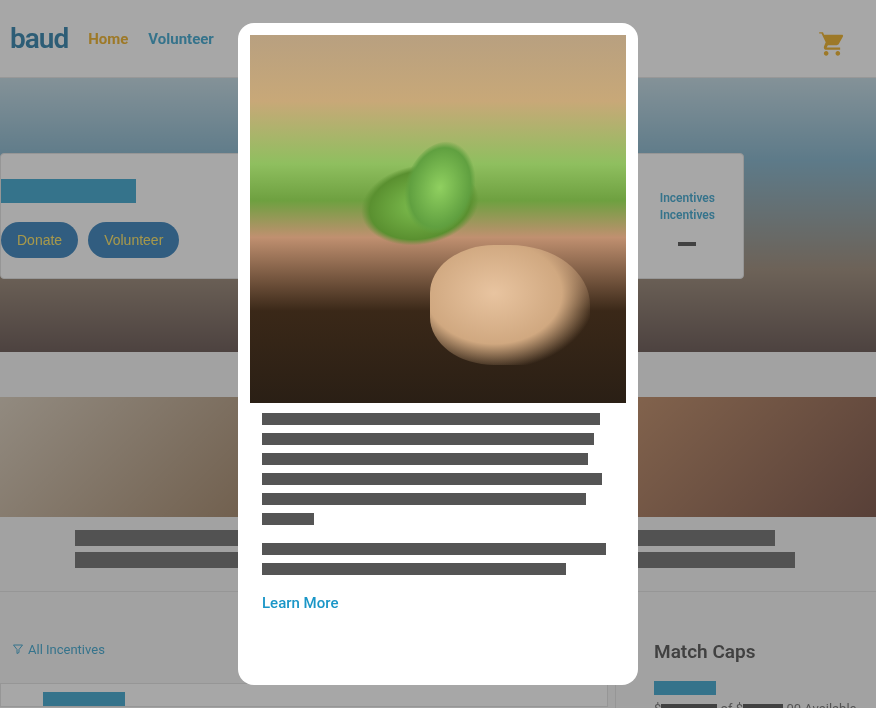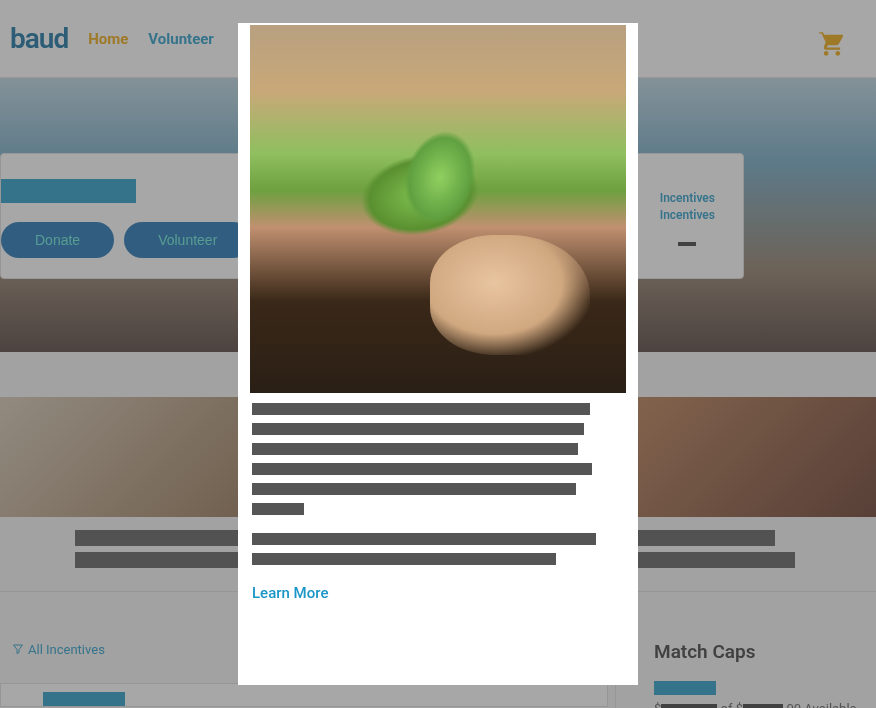--- a/index.html
+++ b/index.html
@@ -89,24 +89,24 @@
       height: 24px;
       background: #1a96c7;
       vertical-align: middle;
     }
     .action-buttons {
       display: flex;
       gap: 10px;
     }
     .pill-btn {
       background: #126bb0;
-      color: #5eead4;
+      color: #fde047;
       border: none;
       border-radius: 20px;
-      padding: 10px 34px;
+      padding: 10px 16px;
       font-size: 14px;
       font-weight: 500;
       cursor: pointer;
     }
     .welcome-right {
       position: absolute;
       right: 28px;
       top: 36px;
       text-align: right;
     }
@@ -276,23 +276,23 @@
     }
     
     
     .modal {
       position: absolute;
       top: 23px;
       left: 238px;
       width: 400px;
       height: 662px;
       background: #fff;
-      border-radius: 0;
+      border-radius: 16px;
       z-index: 20;
-      padding: 2px;
+      padding: 12px;
     }
     .modal-image {
       width: 376px;
       height: 368px;
       margin: 0 auto 10px;
       background: linear-gradient(
         to bottom,
         #b8a080 0%,
         #c8a878 18%,
         #8fbf5f 35%,

